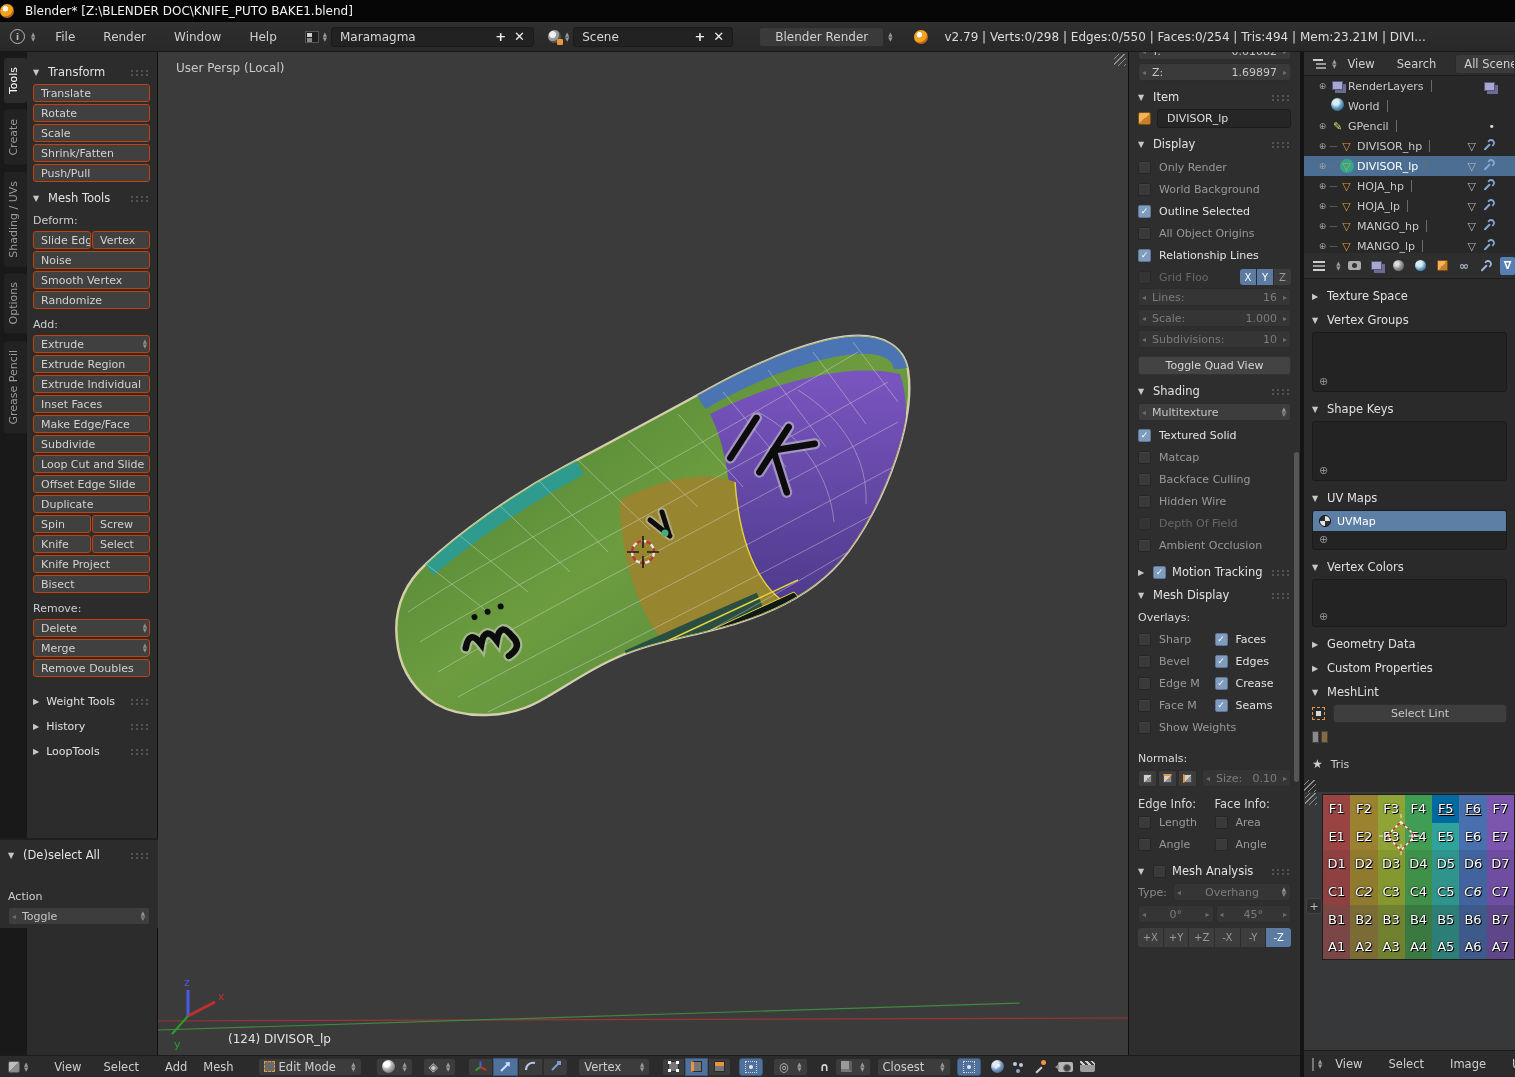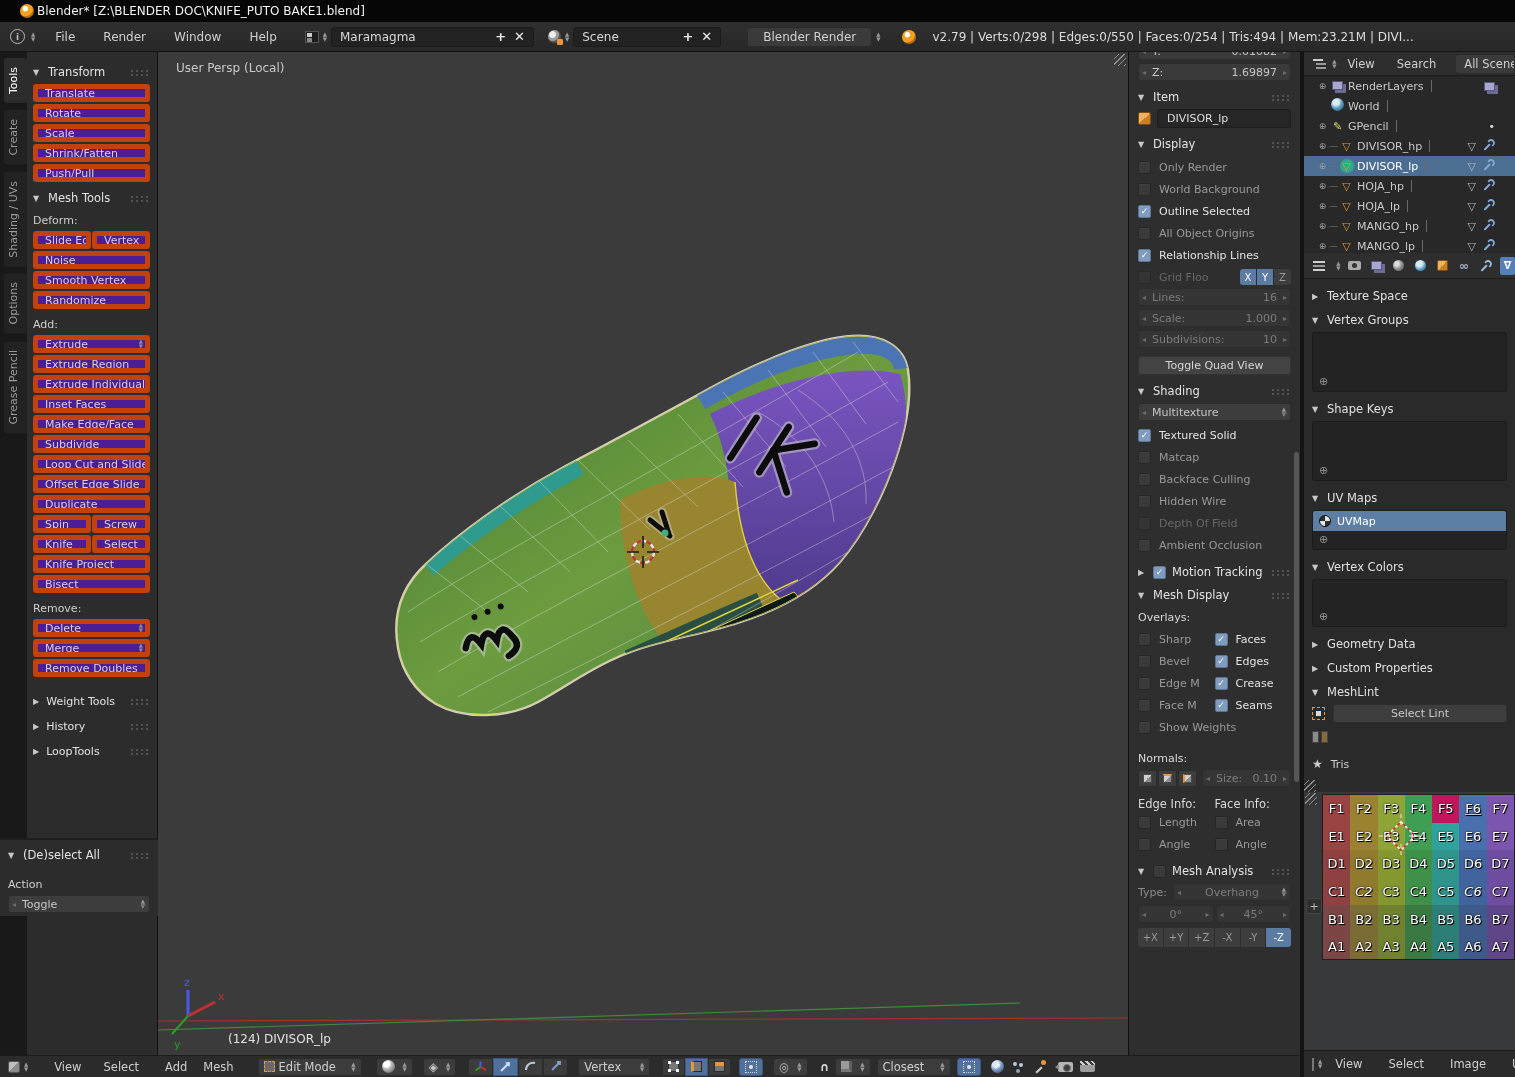--- a/index.html
+++ b/index.html
@@ -1,20 +1,20 @@
 <!DOCTYPE html>
 <html><head>
 <meta charset="utf-8">
 <style>
   *{box-sizing:border-box;margin:0;padding:0}
   html,body{width:1515px;height:1077px;overflow:hidden;background:#141414;
     font-family:"DejaVu Sans",sans-serif;font-size:11px;color:#c9c9c9;-webkit-font-smoothing:antialiased}
 
   
-  #titlebar{position:absolute;left:0;top:0;width:1515px;height:22px;background:#060606;display:flex;align-items:center;gap:3px;padding-left:20px}
+  #titlebar{position:absolute;left:0;top:0;width:1515px;height:22px;background:#060606;display:flex;align-items:center;gap:11px;padding-left:0}
   #titlebar .txt{color:#f2f2f2;font-size:12px}
   .blogo{width:14px;height:14px;border-radius:50%;background:radial-gradient(circle at 38% 34%,#fff 0 2.5px,#f5a11f 3px 7px,#b96a10 8px);display:inline-block}
 
   
   #infobar{position:absolute;left:0;top:22px;width:1515px;height:30px;background:linear-gradient(#2f2f2f,#282828);border-bottom:1px solid #171717;display:flex;align-items:center;font-size:12px;color:#cfcfcf}
   #infobar .menu{padding:0 14px;cursor:default}
   .edicon{display:inline-flex;align-items:center;gap:2px;margin:0 6px 0 10px}
   .iecircle{width:15px;height:15px;border-radius:50%;border:1.5px solid #b9b9b9;color:#b9b9b9;display:inline-flex;align-items:center;justify-content:center;font-size:9px;font-weight:bold}
   .updn{display:inline-flex;flex-direction:column;justify-content:center;line-height:4.6px;font-size:5.5px;color:#9a9a9a;margin-left:4px}
   .updn i{font-style:normal}
@@ -32,21 +32,21 @@
   #toolshelf{position:absolute;left:0;top:52px;width:158px;height:1003px;background:#2c2c2c;border-right:1px solid #101010}
   #shelf-tabs{position:absolute;left:0;top:0;width:27px;height:100%;background:#191919;display:flex;flex-direction:column;gap:7px;padding-top:6px;align-items:flex-end}
   .shelftab{writing-mode:vertical-rl;transform:rotate(180deg);background:#222;color:#9c9c9c;font-size:11px;padding:9px 3px;border-radius:3px;width:23px;text-align:center;cursor:default}
   .shelftab.active{background:#2c2c2c;color:#fff}
   #shelf-body{position:absolute;left:27px;top:0;right:0;bottom:0;padding:4px 7px 0 6px;overflow:hidden}
   .phdr{display:flex;align-items:center;gap:6px;margin:9px 0 5px;color:#e2e2e2;font-size:11.5px}
   .phdr .tri{font-size:8px;color:#c8c8c8;width:9px}
   .grip{margin-left:auto;color:#595959;font-size:10px;letter-spacing:1px;font-weight:bold}
   .grip::after{content:"::::"}
   .trow{display:flex;gap:1px;margin-bottom:2px}
-  .tbtn{flex:1;background:#4c1d95;border:5px solid #c2410c;border-radius:3px;height:18px;display:flex;align-items:center;padding:0 7px;color:#d2d2d2;position:relative;white-space:nowrap;overflow:hidden;cursor:default}
+  .tbtn{flex:1;background:#404040;border:1px solid #c2410c;border-radius:3px;height:18px;display:flex;align-items:center;padding:0 7px;color:#d2d2d2;position:relative;white-space:nowrap;overflow:hidden;cursor:default}
   .tbtn .updn{position:absolute;right:2px;color:#8b8b8b}
   .seclab{color:#cfcfcf;margin:9px 0 4px}
   .collapsedrow{display:flex;align-items:center;gap:7px;height:24px;color:#e0e0e0;margin-top:1px}
   .collapsedrow .tri{font-size:8px;color:#c8c8c8}
   #deselect-panel{position:absolute;left:0;top:786px;width:158px;border-top:2px solid #1e1e1e;background:#2c2c2c;padding:6px 8px 0 8px}
 
   
   #viewport{position:absolute;left:158px;top:52px;width:970px;height:1003px;background:#3b3b3b;overflow:hidden}
   #vp-label{position:absolute;left:18px;top:9px;color:#c9c9c9;font-size:12px}
   #vp-obj{position:absolute;left:70px;top:980px;color:#e2e2e2;font-size:12px}
@@ -205,21 +205,21 @@
   <span class="field" style="width:203px;margin-left:4px">
     <span class="nm">Maramagma</span>
     <span class="pb" style="margin-left:auto">+</span>
     <span class="xb">✕</span>
   </span>
   <span class="sceneic"></span>
   <span class="updn">
       <i>▲</i>
       <i>▼</i>
     </span>
-  <span class="field" style="width:148px;margin-left:4px">
+  <span class="field" style="width:160px;margin-left:4px">
     <span class="nm">Scene</span>
     <span class="pb" style="margin-left:auto">+</span>
     <span class="xb">✕</span>
   </span>
   <span class="dd" style="width:125px;margin-left:26px;justify-content:center">Blender Render</span>
   <span class="updn">
       <i>▲</i>
       <i>▼</i>
     </span>
   <span class="blogo" style="margin-left:22px"></span>
@@ -420,21 +420,21 @@
           <span class="grip"></span>
         </div>
       </div>
   </div>
   <div id="deselect-panel">
     <div class="phdr" style="margin-top:2px">
         <span class="tri">▼</span>
         <span>(De)select All</span>
         <span class="grip"></span>
       </div>
-    <div class="seclab" style="margin-top:16px">Action</div>
+    <div class="seclab" style="margin-top:28px">Action</div>
     <div class="sld" style="background:#3d3d3d">
         <span>Toggle</span>
         <span class="updn" style="position:absolute;right:4px">
           <i>▲</i>
           <i>▼</i>
         </span>
       </div>
   </div>
 </div>
 
@@ -1024,21 +1024,21 @@
         </div>
         <div class="pcell" style="background: rgb(154, 130, 48);">
           <span>F2</span>
         </div>
         <div class="pcell" style="background: rgb(143, 164, 55);">
           <span>F3</span>
         </div>
         <div class="pcell" style="background: rgb(63, 158, 84);">
           <span>F4</span>
         </div>
-        <div class="pcell" style="background: #be185d;">
+        <div class="pcell" style="background: #0369a1; text-decoration: underline;">
           <span>F5</span>
         </div>
         <div class="pcell" style="background: rgb(74, 111, 174); text-decoration: underline;">
           <span>F6</span>
         </div>
         <div class="pcell" style="background: rgb(123, 85, 174);">
           <span>F7</span>
         </div>
       </div>
       <div class="prow">

